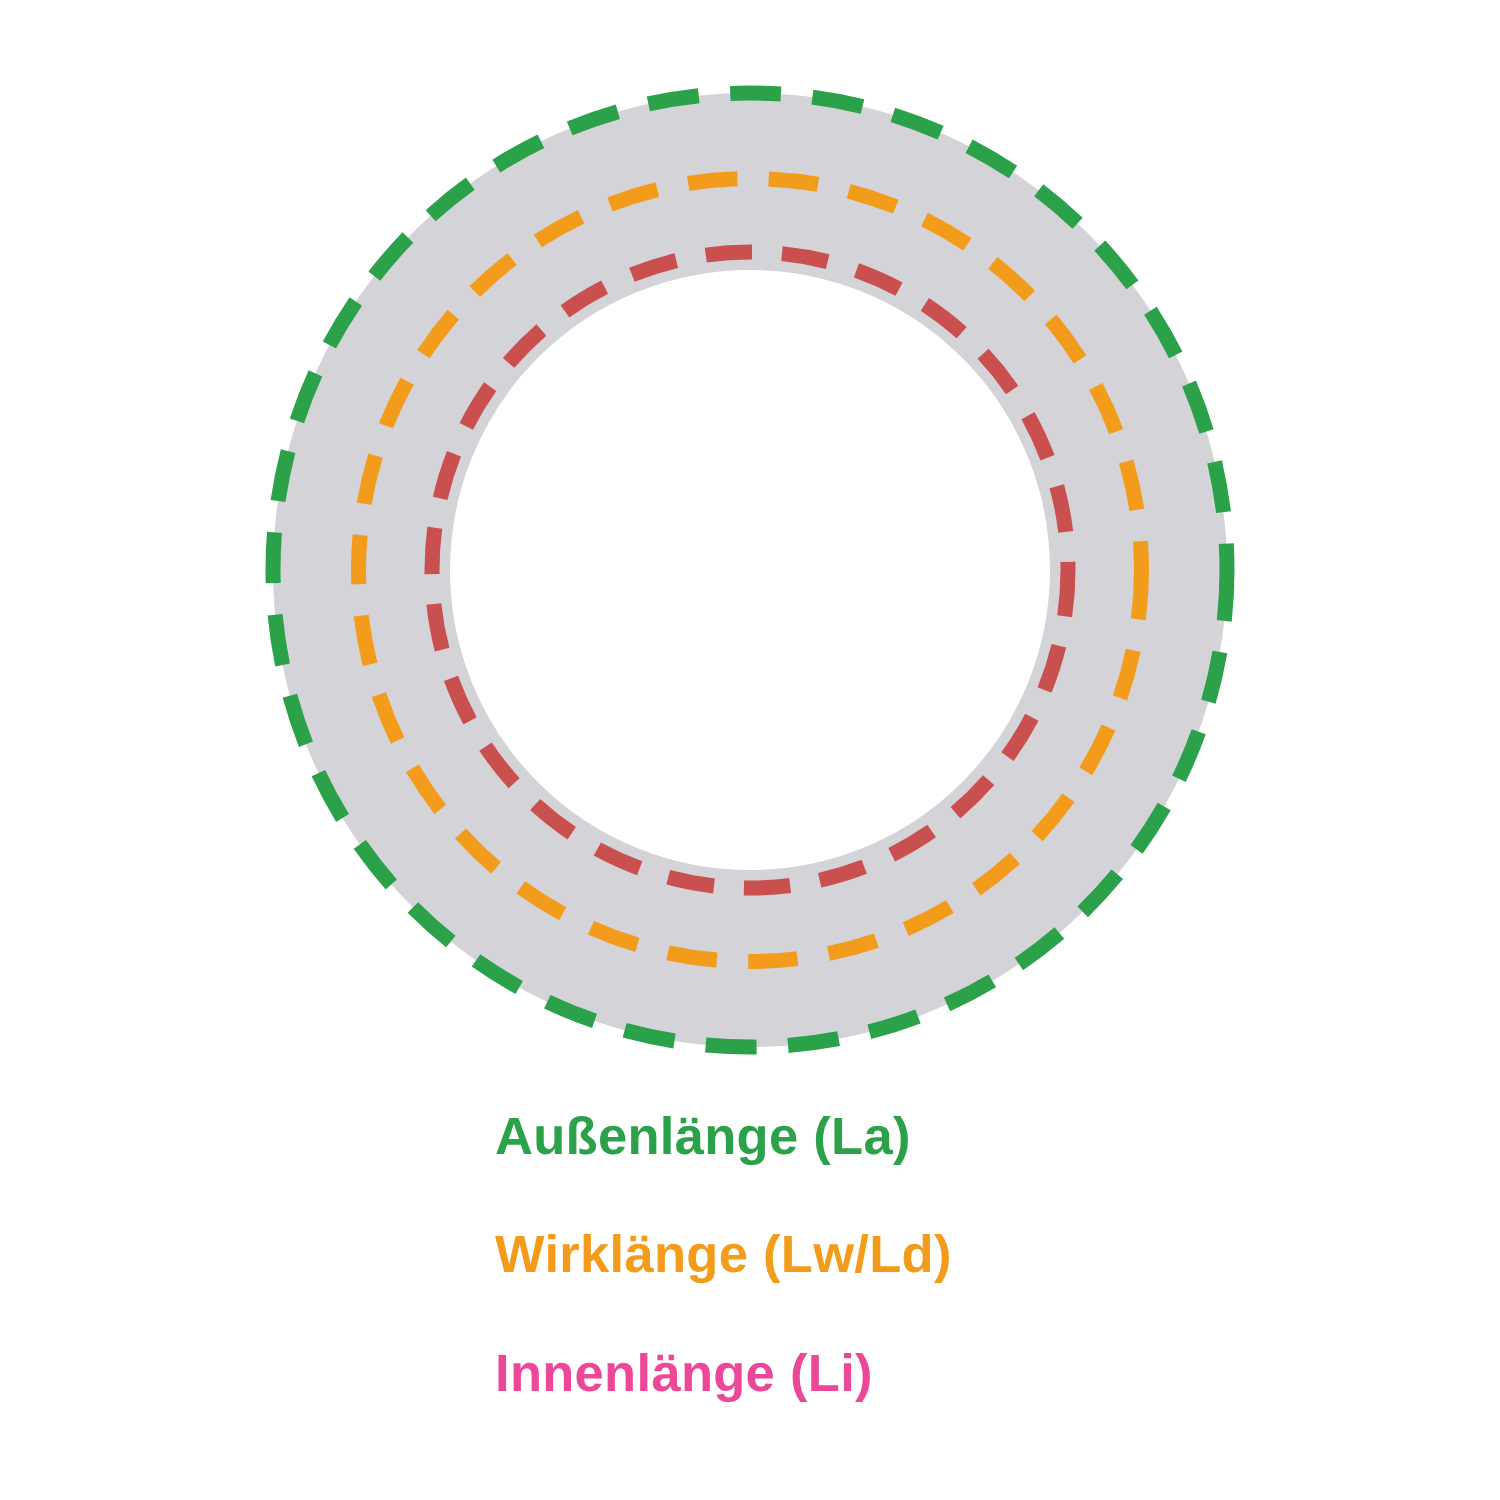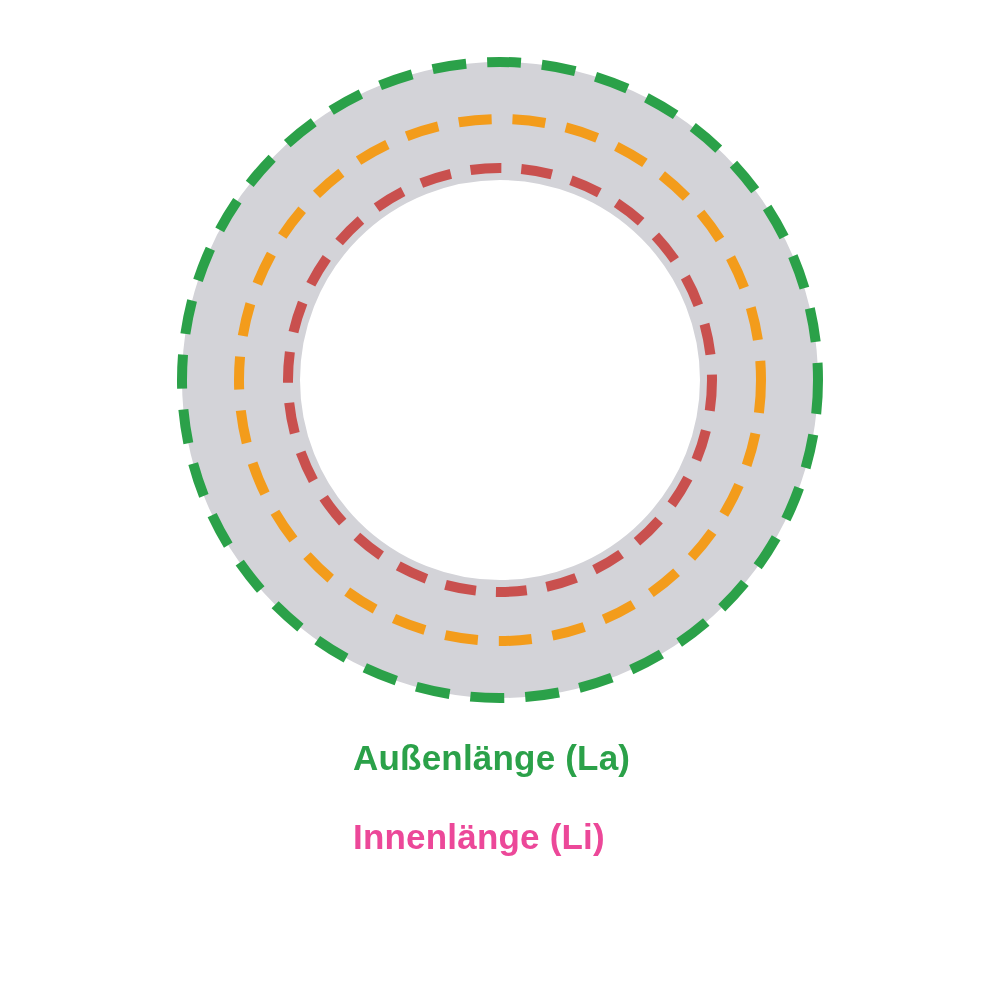--- a/index.html
+++ b/index.html
@@ -20,21 +20,20 @@
     top: 0;
     left: 0;
   }
   .legend {
     position: absolute;
     left: 330px;
     top: 740px;
     display: flex;
     flex-direction: column;
     gap: 44px;
-    margin-left: 23px;
   }
   .legend-item {
     font-size: 35px;
     font-weight: bold;
     letter-spacing: 0.2px;
     line-height: 1;
     white-space: nowrap;
   }
 </style>
 </head>
@@ -48,16 +47,17 @@
 
     <circle cx="500" cy="380" r="318" fill="none" stroke-width="10" stroke-dasharray="34 21" stroke="#2ba149"></circle>
 
     <circle cx="500" cy="380" r="261" fill="none" stroke-width="10" stroke-dasharray="33 21" stroke="#f39c1b"></circle>
 
     <circle cx="500" cy="380" r="212" fill="none" stroke-width="10" stroke-dasharray="31 20" stroke="#c9504e"></circle>
   </svg>
 
   <div class="legend">
     <div class="legend-item" style="color: rgb(43, 161, 73);">Außenlänge (La)</div>
+    <div class="legend-item" style="color: rgb(243, 156, 27);">Wirklänge (Lw/Ld)</div>
     <div class="legend-item" style="color: #ec4899;">Innenlänge (Li)</div>
   </div>
 
 </div>
 
 </body></html>

